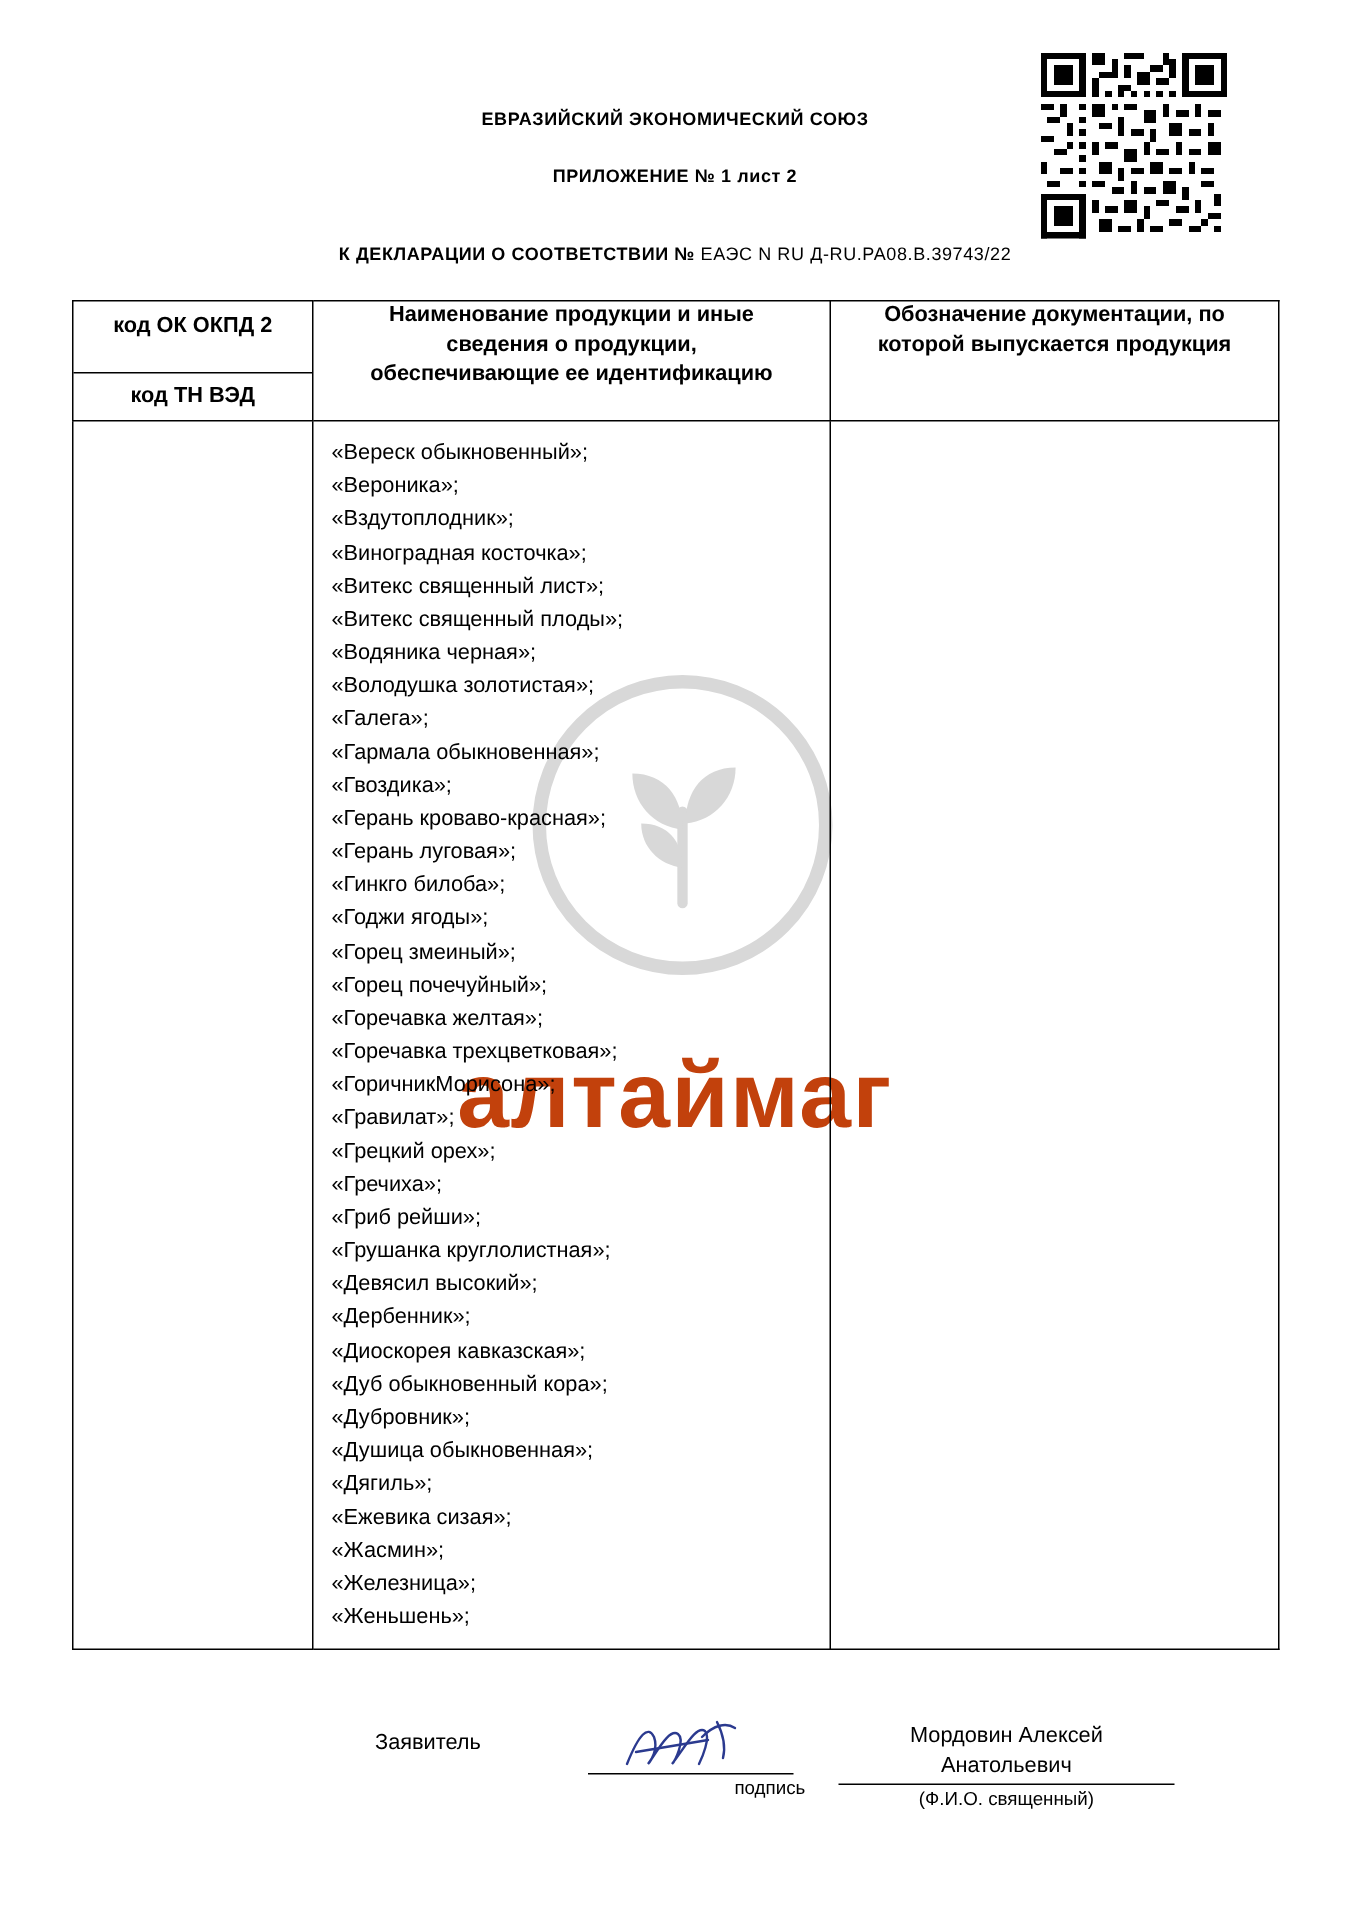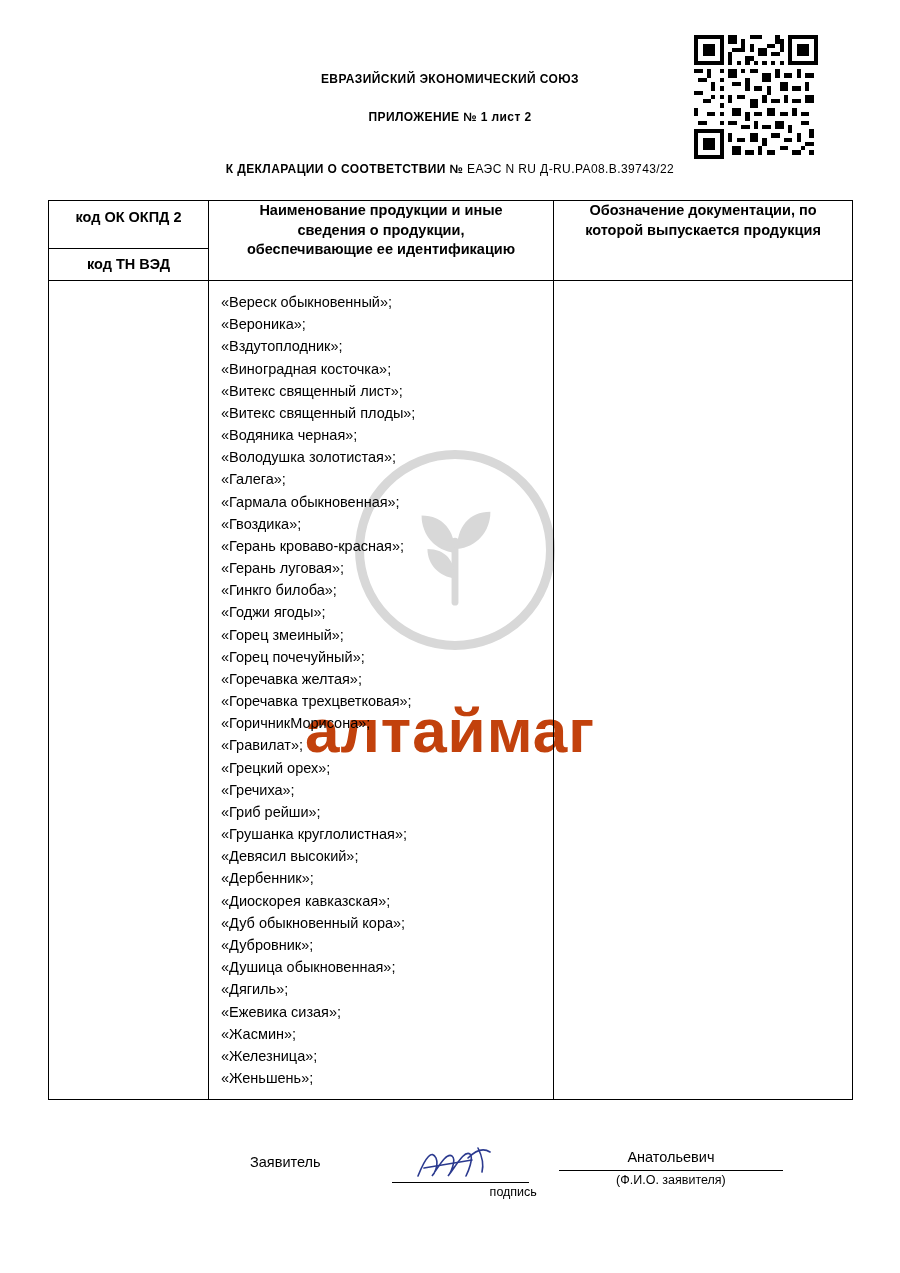--- a/index.html
+++ b/index.html
@@ -425,20 +425,21 @@
               <path d="M60 12 C68 4 76 2 82 6"></path>
               <path d="M70 2 C74 10 76 18 74 26"></path>
               <path d="M16 22 L64 14"></path>
             </g>
           </svg>
         </div>
         <div class="sig-line"></div>
         <div class="sig-cap">подпись</div>
       </div>
       <div class="sig-right">
+        <div class="sig-name">Мордовин Алексей</div>
         <div class="sig-name">Анатольевич</div>
         <div class="sig-line"></div>
-        <div class="sig-cap">(Ф.И.О. заявителя)</div>
+        <div class="sig-cap">(Ф.И.О. священный)</div>
       </div>
     </div>
   </div>
 
 </div>
 
 </body></html>

